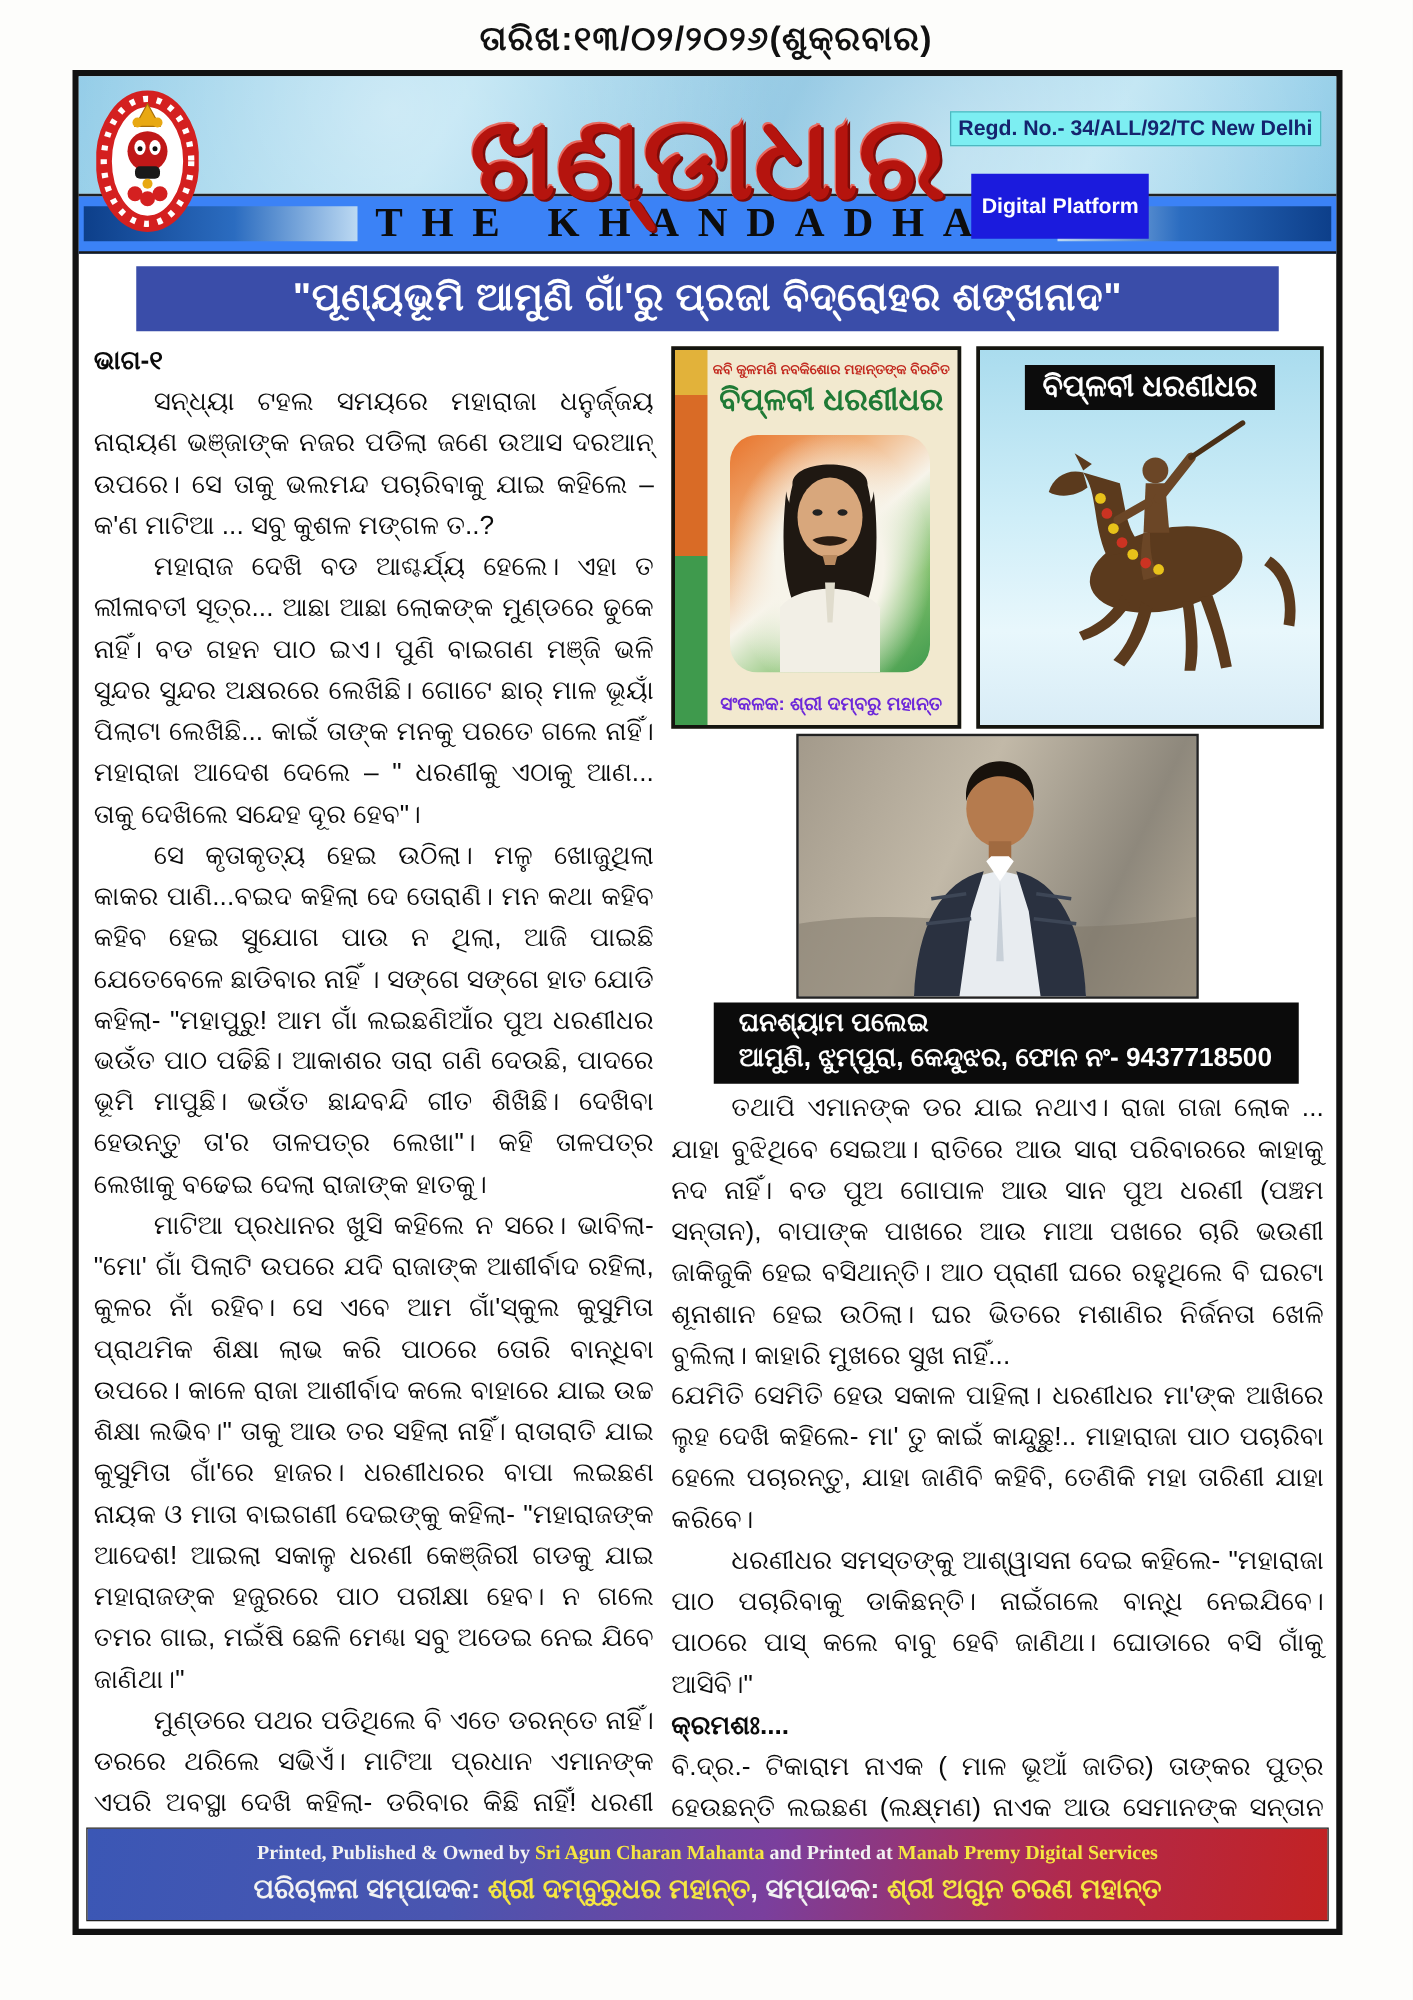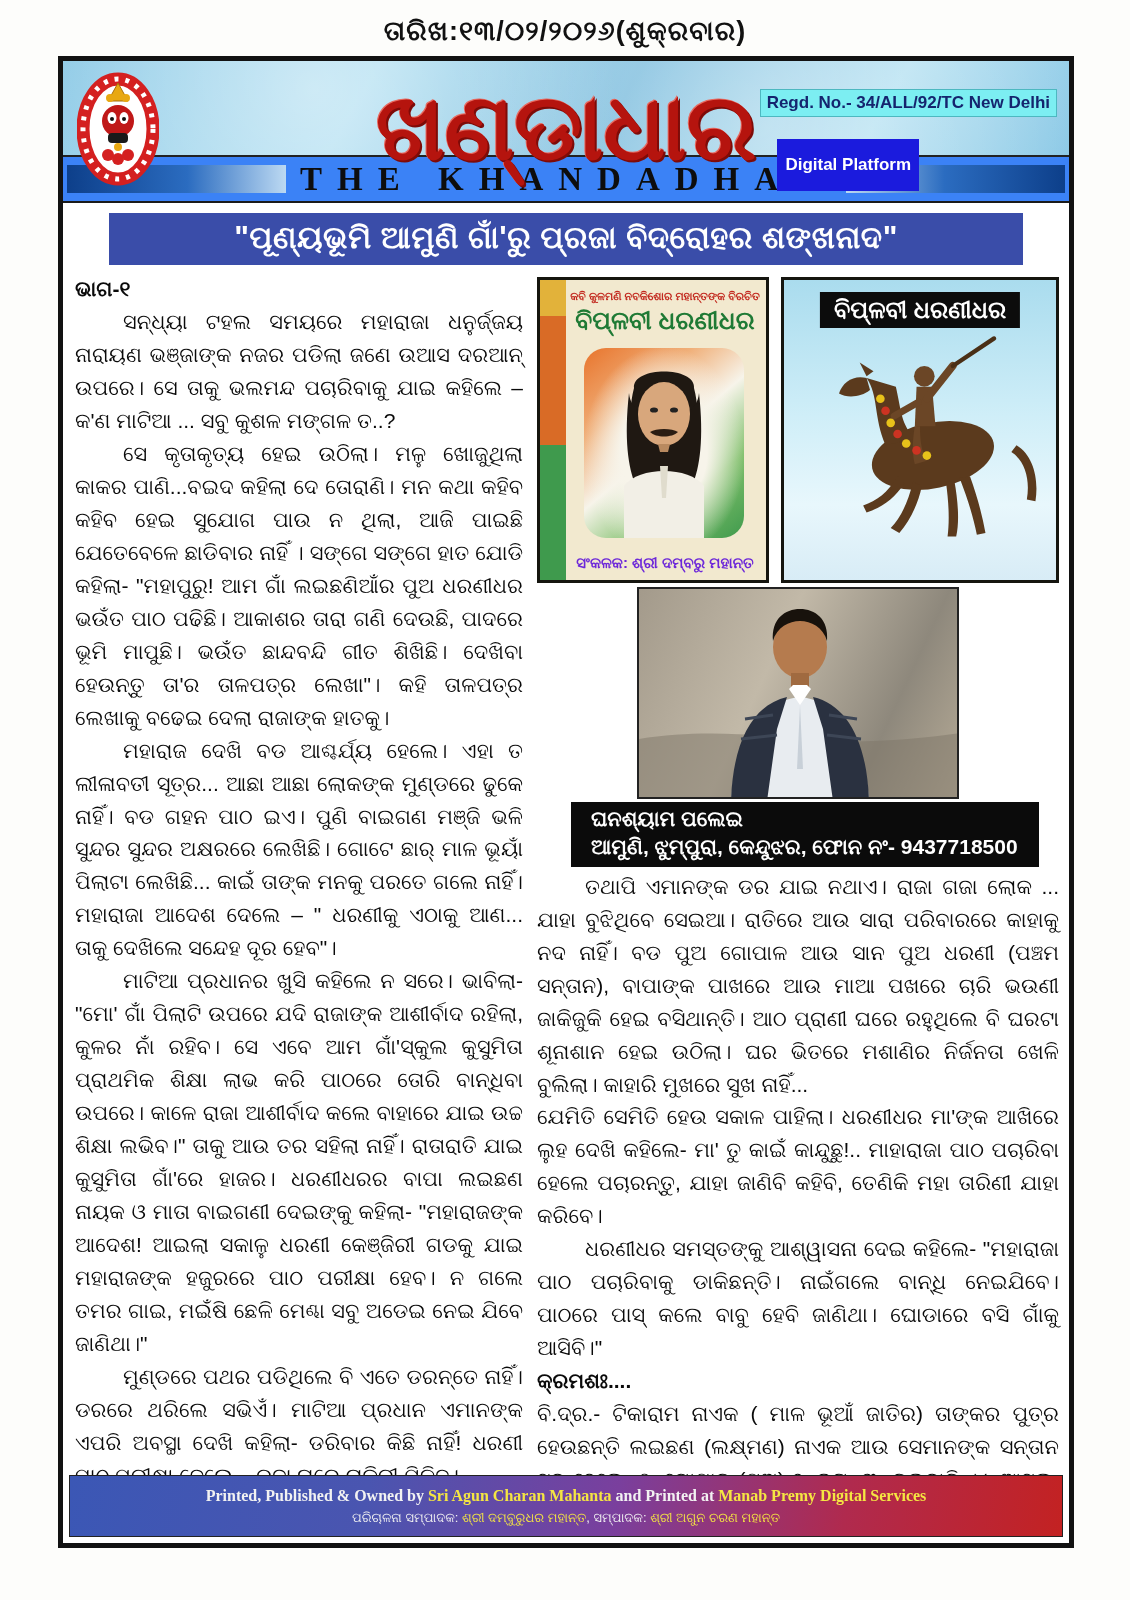--- a/index.html
+++ b/index.html
@@ -70,21 +70,21 @@
   .caption { margin:3px 20px 4px 34px; background:#0b0b0b; color:#ffffff; text-align:left;
     padding:3px 20px 5px; }
   .caption .c1 { font-size:21px; font-weight:bold; line-height:1.35; }
   .caption .c2 { font-size:21px; font-weight:bold; line-height:1.35; }
 
   
   .footer { position:absolute; left:6px; right:6px; bottom:6px; text-align:center; padding:8px 6px 9px;
     background:linear-gradient(100deg,#3b57b5 0%, #4a55b0 30%, #7a3f9d 55%, #b02a4e 78%, #c32222 100%);
     border:1px solid #222; }
   .footer .f-en { font-family:Liberation Serif, serif; font-size:16px; font-weight:bold; color:#f2f2f2; line-height:1.45; }
-  .footer .f-od { font-size:13px; font-weight:normal; color:#f2f2f2; line-height:1.5; }
+  .footer .f-od { font-size:22px; font-weight:bold; color:#f2f2f2; line-height:1.5; }
   .footer .yl { color:#f5e642; }
 </style>
 </head>
 <body>
 
 <div class="page">
 
   <div class="date-line">ତାରିଖ:୧୩/୦୨/୨୦୨୬(ଶୁକ୍ରବାର)</div>
 
   <div class="frame">
@@ -118,22 +118,22 @@
       <div class="bar right"></div>
     </div>
 
     <div class="headline">"ପୂଣ୍ୟଭୂମି ଆମୁଣି ଗାଁ'ରୁ ପ୍ରଜା ବିଦ୍ରୋହର ଶଙ୍ଖନାଦ"</div>
 
     <div class="body-wrap">
 
       <div class="col-left">
         <p class="part-label">ଭାଗ-୧</p>
         <p class="ind">ସନ୍ଧ୍ୟା ଟହଲ ସମୟରେ ମହାରାଜା ଧନୁର୍ଜ୍ଜୟ ନାରାୟଣ ଭଞ୍ଜାଙ୍କ ନଜର ପଡିଲା ଜଣେ ଉଆସ ଦରଆନ୍ ଉପରେ। ସେ ତାକୁ ଭଲମନ୍ଦ ପଚାରିବାକୁ ଯାଇ କହିଲେ – କ'ଣ ମାଟିଆ ... ସବୁ କୁଶଳ ମଙ୍ଗଳ ତ..?</p>
+        <p class="ind">ମହାରାଜ ଦେଖି ବଡ ଆଶ୍ଚର୍ଯ୍ୟ ହେଲେ। ଏହା ତ ଲୀଳାବତୀ ସୂତ୍ର... ଆଛା ଆଛା ଲୋକଙ୍କ ମୁଣ୍ଡରେ ଢୁକେ ନାହିଁ। ବଡ ଗହନ ପାଠ ଇଏ। ପୁଣି ବାଇଗଣ ମଞ୍ଜି ଭଳି ସୁନ୍ଦର ସୁନ୍ଦର ଅକ୍ଷରରେ ଲେଖିଛି।  ଗୋଟେ ଛାର୍ ମାଳ ଭୂୟାଁ ପିଲାଟା ଲେଖିଛି... କାଇଁ ତାଙ୍କ ମନକୁ ପରତେ ଗଲେ ନାହିଁ। ମହାରାଜା ଆଦେଶ ଦେଲେ – " ଧରଣୀକୁ ଏଠାକୁ ଆଣ... ତାକୁ ଦେଖିଲେ ସନ୍ଦେହ ଦୂର ହେବ"।</p>
         <p class="ind">ସେ କୃତାକୃତ୍ୟ ହେଇ ଉଠିଲା। ମଳୁ ଖୋଜୁଥିଲା କାକର ପାଣି...ବଇଦ କହିଲା ଦେ ତୋରାଣି। ମନ କଥା କହିବ କହିବ ହେଇ ସୁଯୋଗ ପାଉ ନ ଥିଲା, ଆଜି ପାଇଛି ଯେତେବେଳେ ଛାଡିବାର ନାହିଁ । ସଙ୍ଗେ ସଙ୍ଗେ ହାତ ଯୋଡି କହିଲା- "ମହାପୁରୁ! ଆମ ଗାଁ ଲଇଛଣିଆଁର ପୁଅ ଧରଣୀଧର ଭଉଁତ ପାଠ ପଢିଛି। ଆକାଶର ତାରା ଗଣି ଦେଉଛି, ପାଦରେ ଭୂମି ମାପୁଛି। ଭଉଁତ ଛାନ୍ଦବନ୍ଦି ଗୀତ ଶିଖିଛି। ଦେଖିବା ହେଉନ୍ତୁ ତା'ର ତାଳପତ୍ର ଲେଖା"। କହି ତାଳପତ୍ର ଲେଖାକୁ ବଢେଇ ଦେଲା ରାଜାଙ୍କ ହାତକୁ।</p>
-        <p class="ind">ମହାରାଜ ଦେଖି ବଡ ଆଶ୍ଚର୍ଯ୍ୟ ହେଲେ। ଏହା ତ ଲୀଳାବତୀ ସୂତ୍ର... ଆଛା ଆଛା ଲୋକଙ୍କ ମୁଣ୍ଡରେ ଢୁକେ ନାହିଁ। ବଡ ଗହନ ପାଠ ଇଏ। ପୁଣି ବାଇଗଣ ମଞ୍ଜି ଭଳି ସୁନ୍ଦର ସୁନ୍ଦର ଅକ୍ଷରରେ ଲେଖିଛି।  ଗୋଟେ ଛାର୍ ମାଳ ଭୂୟାଁ ପିଲାଟା ଲେଖିଛି... କାଇଁ ତାଙ୍କ ମନକୁ ପରତେ ଗଲେ ନାହିଁ। ମହାରାଜା ଆଦେଶ ଦେଲେ – " ଧରଣୀକୁ ଏଠାକୁ ଆଣ... ତାକୁ ଦେଖିଲେ ସନ୍ଦେହ ଦୂର ହେବ"।</p>
         <p class="ind">ମାଟିଆ ପ୍ରଧାନର ଖୁସି କହିଲେ ନ ସରେ। ଭାବିଲା- "ମୋ' ଗାଁ ପିଲାଟି ଉପରେ ଯଦି ରାଜାଙ୍କ ଆଶୀର୍ବାଦ ରହିଲା, କୁଳର ନାଁ ରହିବ। ସେ ଏବେ ଆମ ଗାଁ'ସ୍କୁଲ କୁସୁମିତା ପ୍ରାଥମିକ ଶିକ୍ଷା ଲାଭ କରି ପାଠରେ ତୋରି ବାନ୍ଧିବା ଉପରେ। କାଳେ ରାଜା ଆଶୀର୍ବାଦ କଲେ ବାହାରେ ଯାଇ ଉଚ୍ଚ ଶିକ୍ଷା ଲଭିବ।" ତାକୁ ଆଉ ତର ସହିଲା ନାହିଁ। ରାତାରାତି ଯାଇ କୁସୁମିତା ଗାଁ'ରେ ହାଜର। ଧରଣୀଧରର ବାପା ଲଇଛଣ ନାୟକ ଓ ମାତା ବାଇଗଣୀ ଦେଇଙ୍କୁ କହିଲା- "ମହାରାଜଙ୍କ ଆଦେଶ! ଆଇଲା ସକାଳୁ ଧରଣୀ କେଞ୍ଜିରୀ ଗଡକୁ ଯାଇ ମହାରାଜଙ୍କ ହଜୁରରେ ପାଠ ପରୀକ୍ଷା ହେବ। ନ ଗଲେ ତମର ଗାଇ, ମଇଁଷି ଛେଳି ମେଣ୍ଢା ସବୁ ଅଡେଇ ନେଇ ଯିବେ ଜାଣିଥା।"</p>
         <p class="ind">ମୁଣ୍ଡରେ ପଥର ପଡିଥିଲେ ବି ଏତେ ଡରନ୍ତେ ନାହିଁ। ଡରରେ ଥରିଲେ ସଭିଏଁ। ମାଟିଆ ପ୍ରଧାନ ଏମାନଙ୍କ ଏପରି ଅବସ୍ଥା ଦେଖି କହିଲା- ଡରିବାର କିଛି ନାହିଁ! ଧରଣୀ ପାଠ ପରୀକ୍ଷା ଦେଲେ... ରଜା ଘରେ ଚାକିରୀ ମିଳିବ।</p>
       </div>
 
       <div class="col-right">
 
         <div class="img-row">
 
           <div class="book">
             <div class="spine"></div>

